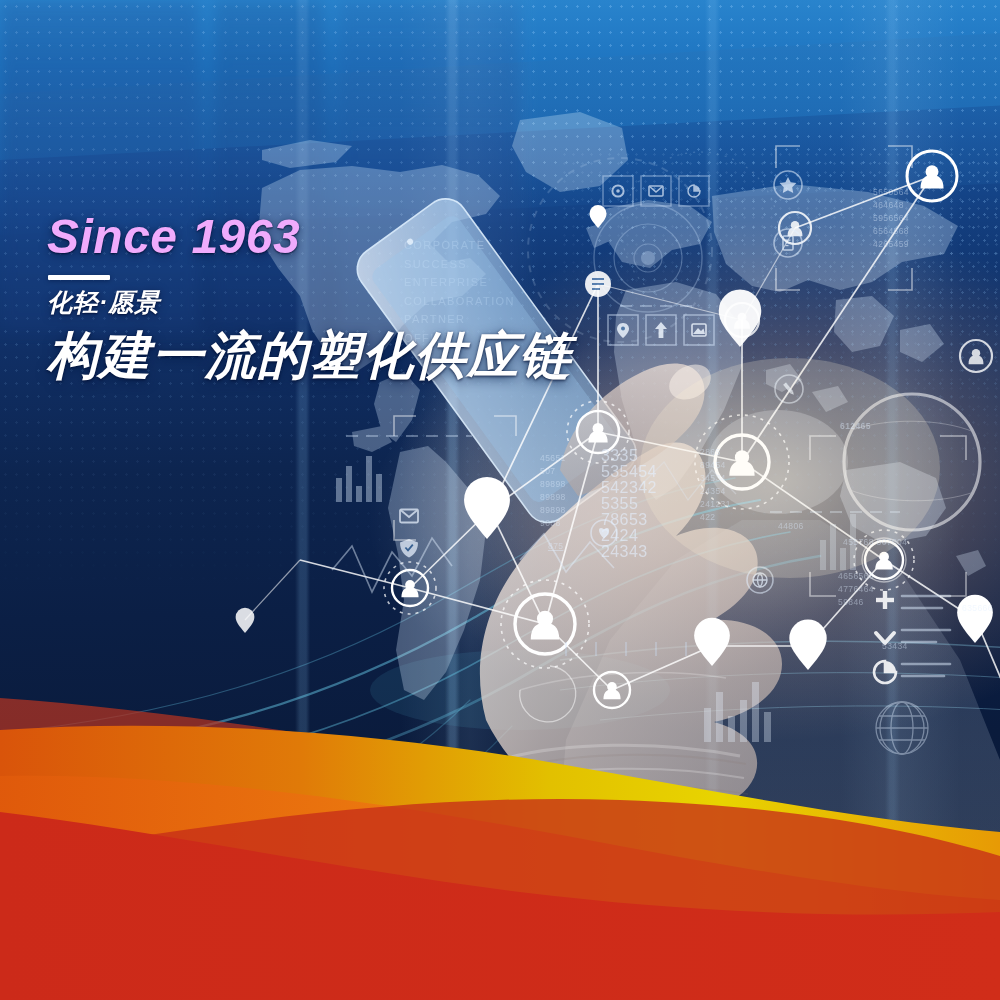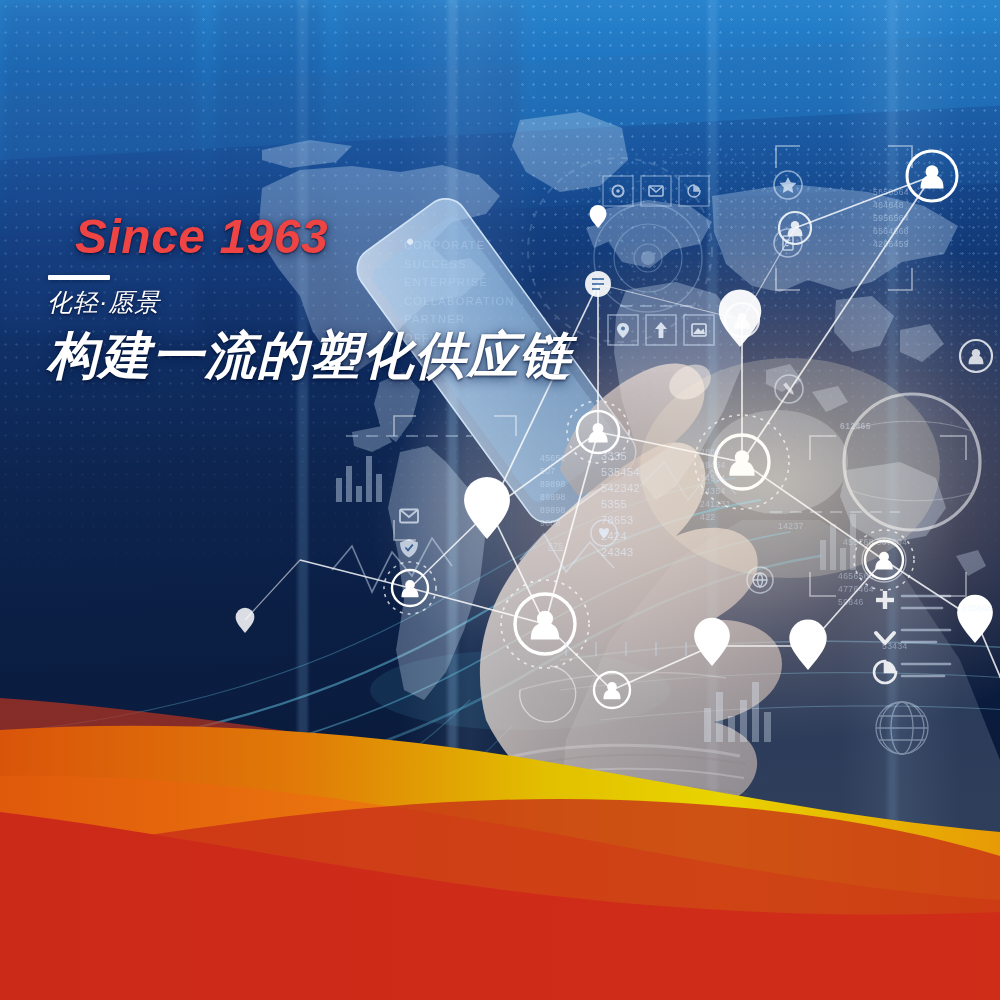--- a/index.html
+++ b/index.html
@@ -87,36 +87,35 @@
   .hud svg { position:absolute; left:0; top:0; }
 
   
   .wordlist {
     position:absolute; left:404px; top:236px;
     font-size:11px; letter-spacing:1.4px; line-height:18.5px;
     color:rgba(222,236,255,.40); font-weight:400;
   }
 
   
-  .numcol { position:absolute; font-size:11px; line-height:16px; color:rgba(228,240,255,.60); letter-spacing:.4px; }
+  .numcol { position:absolute; font-size:16px; line-height:16px; color:rgba(228,240,255,.60); letter-spacing:.4px; }
   .numcol.dim { color:rgba(225,238,255,.42); }
   .numcol.small { font-size:8.5px; line-height:13px; }
 
   
   .textblock { position:absolute; left:47px; top:212px; z-index:40; }
   .since {
-    font-size:48px; font-weight:700; font-style:italic; color:#ef4444;
+    font-size:48px; font-weight:700; font-style:italic; color:#f0abfc;
     letter-spacing:.5px; line-height:1.05;
     text-shadow:0 2px 10px rgba(0,20,60,.65), 0 1px 2px rgba(0,10,40,.8);
-    margin-left:28px;
   }
   .rule { width:62px; height:5px; background:#ffffff; margin:13px 0 9px 1px; border-radius:1px;
           box-shadow:0 1px 4px rgba(0,20,60,.5); }
   .subtitle {
-    font-size:25px; font-weight:400; font-style:italic; color:#ffffff;
+    font-size:25px; font-weight:700; font-style:italic; color:#ffffff;
     letter-spacing:1px; line-height:1.1;
     text-shadow:0 2px 8px rgba(0,20,60,.6), 0 1px 2px rgba(0,10,40,.75);
   }
   .headline {
     margin-top:10px;
     font-size:51px; font-weight:700; font-style:italic; color:#ffffff;
     letter-spacing:1.5px; line-height:1.12; white-space:nowrap;
     text-shadow:0 3px 12px rgba(0,25,70,.70), 0 1px 3px rgba(0,10,40,.85);
   }
 
@@ -592,21 +591,21 @@
 
   <div class="numcol dim small" style="left:597px; top:447px; width:0;"></div>
   <div class="numcol dim small" style="left:598px; top:452px; transform:translateX(-58px);">45651<br>507<br>89898<br>89898<br>89898<br>9008</div>
   <div class="numcol dim small" style="left:700px; top:446px;">2865<br>89454<br>34534<br>24354<br>241231<br>422</div>
   <div class="numcol dim small" style="left:873px; top:186px;">5650564<br>464648<br>5956564<br>6564568<br>4265459</div>
   <div class="numcol dim small" style="left:838px; top:570px;">4656566<br>4776464<br>59846</div>
   <div class="numcol dim small" style="left:843px; top:536px;">455768&nbsp;807004</div>
   <div class="numcol dim small" style="left:838px; top:640px;margin-left:44px;">53434</div>
   <div class="numcol dim small" style="left:840px; top:420px;font-weight:bold;">612465</div>
   <div class="numcol dim small" style="left:962px; top:602px;">635666</div>
-  <div class="numcol dim small" style="left:778px; top:520px;">14237</div>
+  <div class="numcol dim small" style="left:778px; top:520px;">44806</div>
   <div class="numcol dim small" style="left:548px; top:540px;text-decoration:underline;">875</div>
 
   <div class="textblock">
     <div class="since">Since 1963</div>
     <div class="rule"></div>
     <div class="subtitle">化轻·愿景</div>
     <div class="headline">构建一流的塑化供应链</div>
   </div>
 
   <div class="waves">

